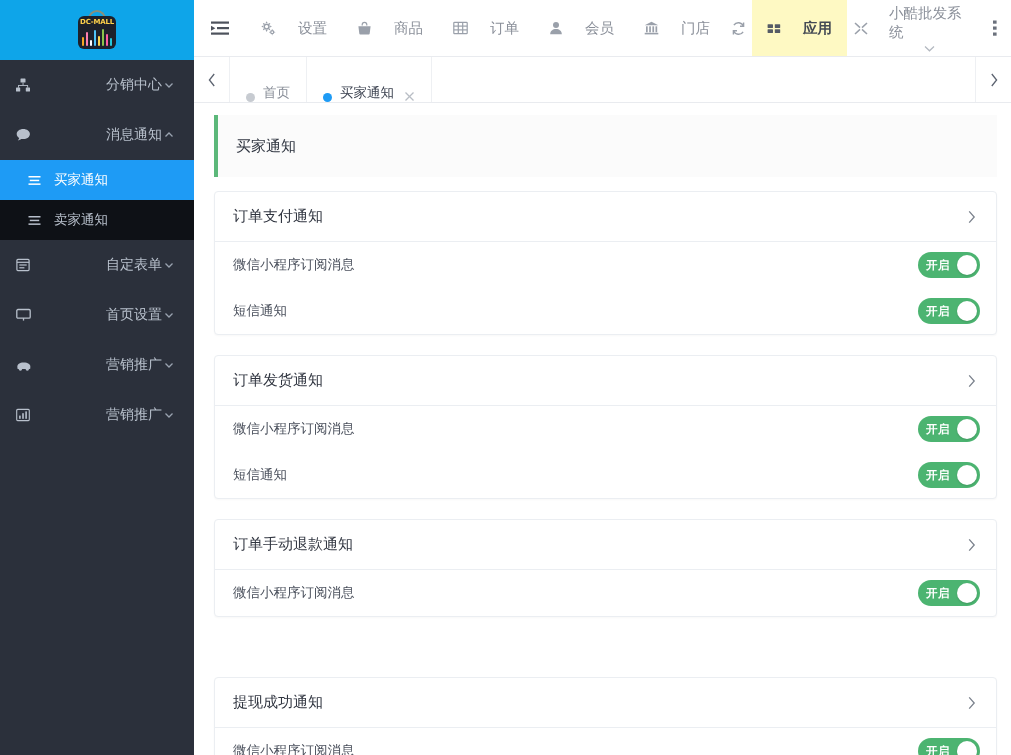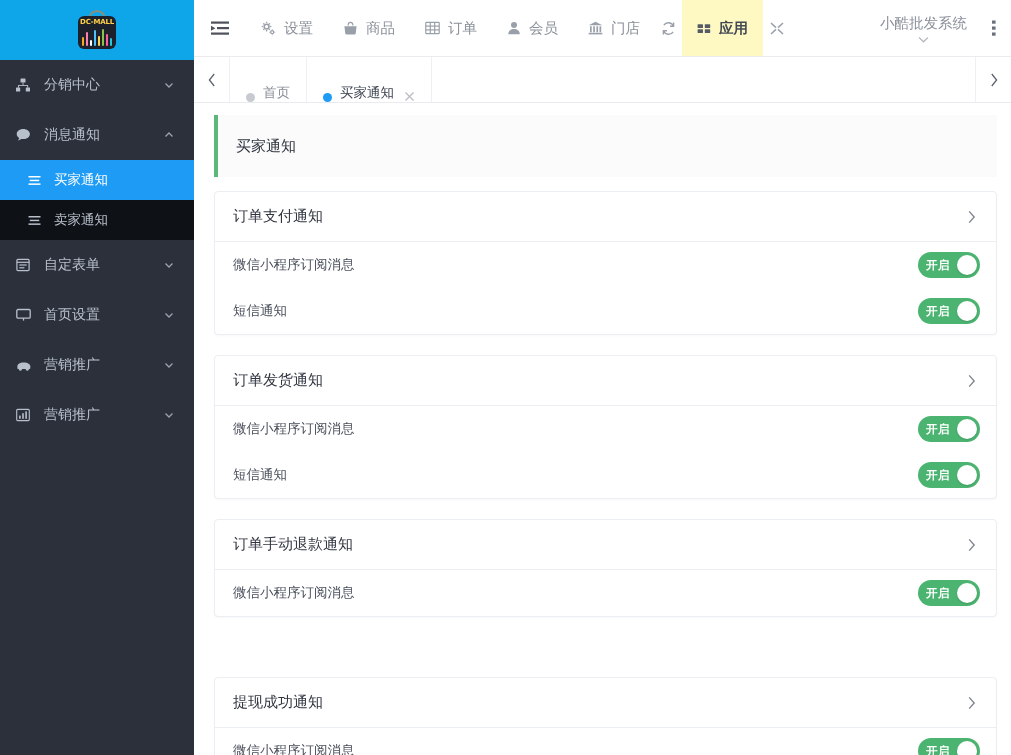--- a/index.html
+++ b/index.html
@@ -65,21 +65,21 @@
     color: #b8c0cc;
     font-size: 14px;
     cursor: pointer;
     background: #2b303b;
   }
   .menu-item .mi-icon {
     width: 22px; flex: 0 0 22px;
     display: inline-flex; align-items: center; justify-content: flex-start;
     color: #b8c0cc;
   }
-  .menu-item .mi-label { flex: 1 1 auto; padding-left: 6px; }
+  .menu-item .mi-label { flex: 1 1 auto; padding-left: 6px; text-align: right; }
   .menu-item .mi-arrow {
     flex: 0 0 14px;
     color: #9aa3b0;
     display: inline-flex; align-items: center; justify-content: center;
   }
   .submenu { list-style: none; background: #0e1116; }
   .sub-item {
     height: 40px;
     display: flex; align-items: center;
     padding-left: 28px;
@@ -113,21 +113,21 @@
     display: flex; align-items: stretch;
     position: relative;
   }
   .collapse-btn {
     width: 52px; flex: 0 0 52px;
     display: flex; align-items: center; justify-content: center;
     cursor: pointer;
   }
   .nav-items { display: flex; align-items: stretch; }
   .nav-item {
-    display: flex; align-items: center; gap: 8px;
+    display: flex; align-items: center; gap: 22px;
     padding: 0 15px;
     font-size: 14.5px;
     color: #8a8f99;
     cursor: pointer;
     white-space: nowrap;
   }
   .nav-item.active { background: #fef9c3; color: #444a54; font-weight: bold; }
   .nav-item .n-icon { display: inline-flex; align-items: center; color: #9aa0aa; }
   .nav-item.active .n-icon { color: #555b66; }
   .nav-mini {

